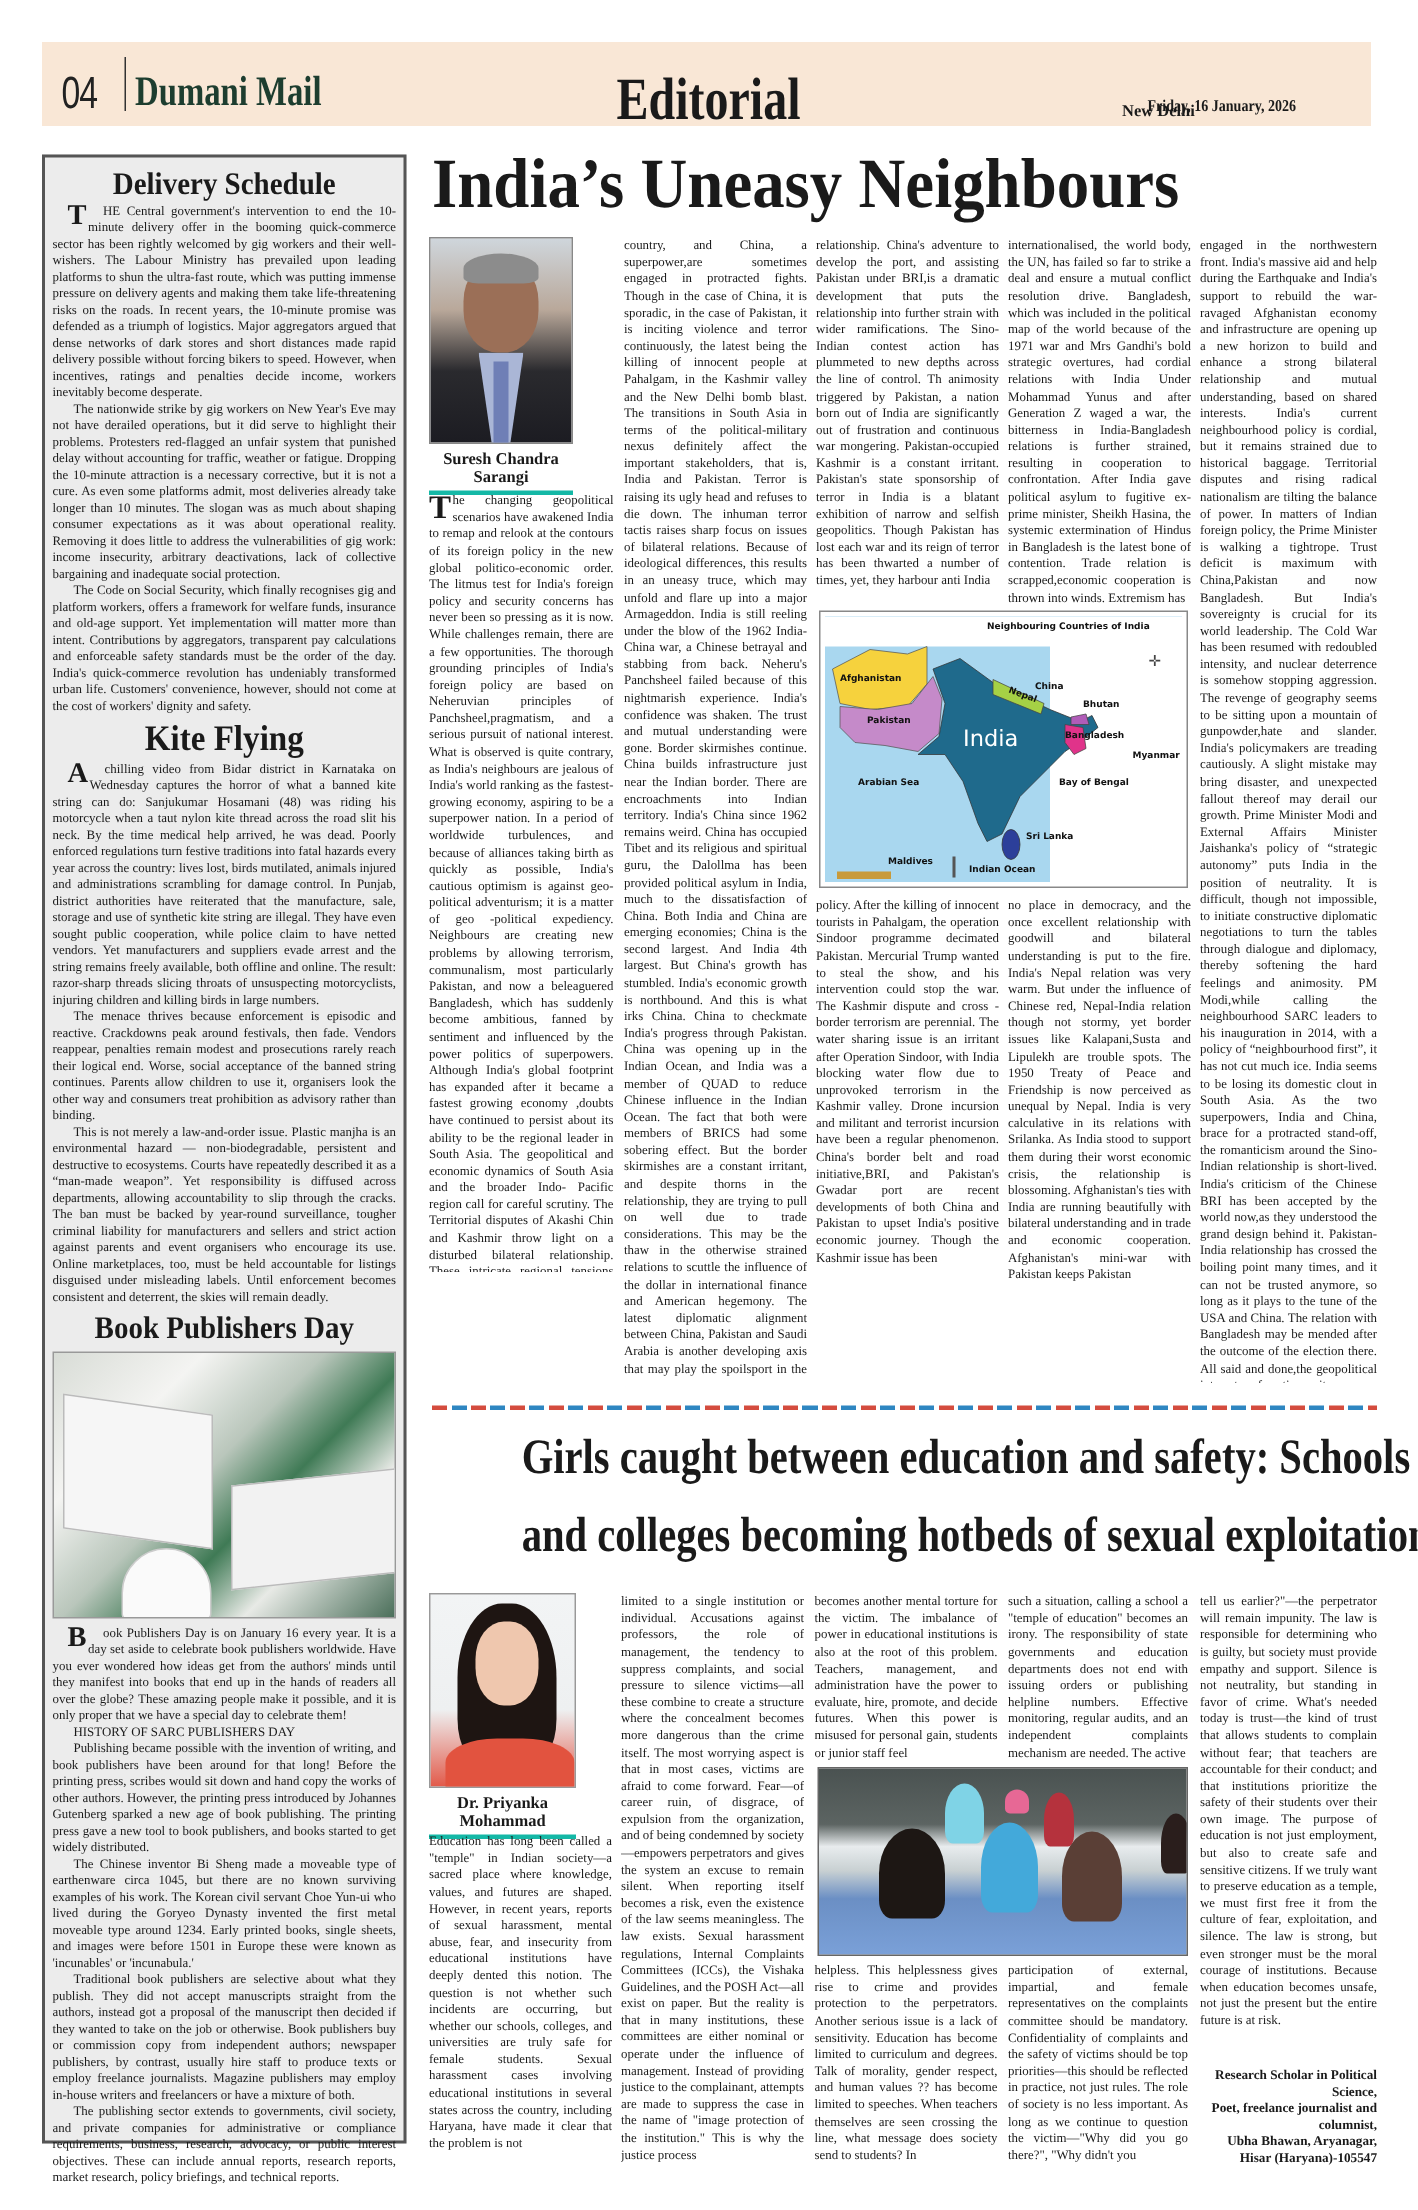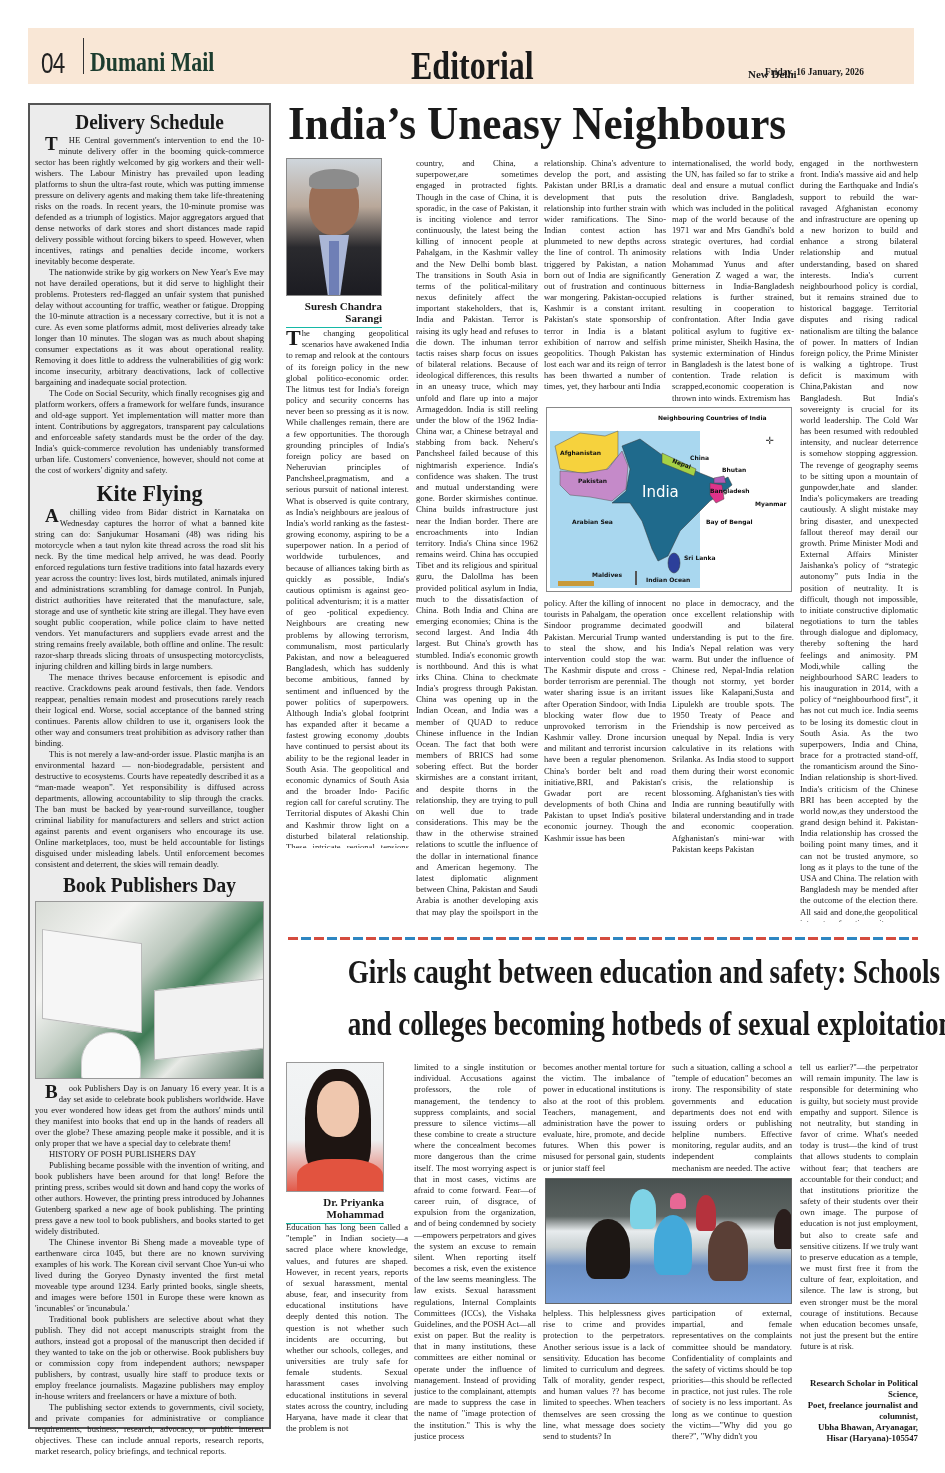--- a/index.html
+++ b/index.html
@@ -21,21 +21,21 @@
   .left-photo .stack2 { position: absolute; left: 118px; top: 82px; width: 120px; height: 70px; background: #f2f2f2; transform: skewY(-6deg); border: 1px solid #bbb; }
   .left-photo .glove { position: absolute; left: 45px; top: 130px; width: 60px; height: 48px; background: #fafafa; border-radius: 30px 30px 4px 4px; border: 1px solid #ccc; }
 
   .headline1 { position: absolute; left: 288px; top: 98px; width: 630px; font-size: 47px; font-weight: bold; transform: scaleX(0.92); transform-origin: left; white-space: nowrap; line-height: 1.1; }
 
   .author1-photo { position: absolute; left: 286px; top: 158px; width: 96px; height: 138px; border: 1px solid #888; background: linear-gradient(180deg,#cfd6dc 0%,#b9a89a 35%,#2a2a2e 65%,#1c1c22 100%); overflow: hidden; }
   .author1-photo .face { position: absolute; left: 22px; top: 14px; width: 50px; height: 62px; background: #9b6f57; border-radius: 45%; }
   .author1-photo .hair { position: absolute; left: 22px; top: 10px; width: 50px; height: 20px; background: #8c8c8c; border-radius: 50% 50% 20% 20%; }
   .author1-photo .tie { position: absolute; left: 42px; top: 82px; width: 10px; height: 56px; background: #6f7fb6; }
   .author1-photo .shirt { position: absolute; left: 32px; top: 76px; width: 30px; height: 62px; background: #aab6d6; clip-path: polygon(0 0,100% 0,70% 100%,30% 100%); }
-  .byline { position: absolute; font-size: 11px; font-weight: bold; border-bottom: 1px solid #14b8a6; padding-bottom: 3px; text-align: right; }
+  .byline { position: absolute; font-size: 11px; font-weight: bold; border-bottom: 3px solid #14b8a6; padding-bottom: 3px; text-align: center; }
 
   .col { position: absolute; font-size: 8.6px; line-height: 1.3; text-align: justify; }
   .col .dropcap { font-size: 22px; }
 
   .map { position: absolute; left: 546px; top: 407px; width: 246px; height: 185px; border: 1px solid #888; background: #fff; padding: 3px; }
   .map-inner { position: relative; width: 100%; height: 100%; background: #a9d7ef; overflow: hidden; }
   .map-title { position: absolute; left: 108px; top: 3px; font-family: "DejaVu Sans", sans-serif; font-size: 6px; font-weight: bold; color: #111; z-index: 3; }
   .m-label { position: absolute; font-family: "DejaVu Sans", sans-serif; font-size: 6px; font-weight: bold; color: #111; z-index: 3; white-space: nowrap; }
   .m-india { position: absolute; font-family: "DejaVu Sans", sans-serif; font-size: 15px; color: #fff; z-index: 3; text-align: center; }
   .compass { position: absolute; right: 14px; top: 24px; font-size: 10px; color: #444; z-index: 3; }
@@ -76,21 +76,21 @@
   <p>The menace thrives because enforcement is episodic and reactive. Crackdowns peak around festivals, then fade. Vendors reappear, penalties remain modest and prosecutions rarely reach their logical end. Worse, social acceptance of the banned string continues. Parents allow children to use it, organisers look the other way and consumers treat prohibition as advisory rather than binding.</p>
   <p>This is not merely a law-and-order issue. Plastic manjha is an environmental hazard — non-biodegradable, persistent and destructive to ecosystems. Courts have repeatedly described it as a “man-made weapon”. Yet responsibility is diffused across departments, allowing accountability to slip through the cracks. The ban must be backed by year-round surveillance, tougher criminal liability for manufacturers and sellers and strict action against parents and event organisers who encourage its use. Online marketplaces, too, must be held accountable for listings disguised under misleading labels. Until enforcement becomes consistent and deterrent, the skies will remain deadly.</p>
 
   <h2 style="font-size:21px;margin-top:4px">Book Publishers Day</h2>
   <div class="left-photo">
     <div class="stack1"></div>
       <div class="stack2"></div>
       <div class="glove"></div>
   </div>
   <p style="text-indent:10px"><span class="dropcap">B</span><span>ook Publishers Day is on January 16 every year. It is a day set aside to celebrate book publishers worldwide. Have you ever wondered how ideas get from the authors' minds until they manifest into books that end up in the hands of readers all over the globe? These amazing people make it possible, and it is only proper that we have a special day to celebrate them!</span></p>
-  <p>HISTORY OF POSH PUBLISHERS DAY</p>
+  <p>HISTORY OF SARC PUBLISHERS DAY</p>
   <p>Publishing became possible with the invention of writing, and book publishers have been around for that long! Before the printing press, scribes would sit down and hand copy the works of other authors. However, the printing press introduced by Johannes Gutenberg sparked a new age of book publishing. The printing press gave a new tool to book publishers, and books started to get widely distributed.</p>
   <p>The Chinese inventor Bi Sheng made a moveable type of earthenware circa 1045, but there are no known surviving examples of his work. The Korean civil servant Choe Yun-ui who lived during the Goryeo Dynasty invented the first metal moveable type around 1234. Early printed books, single sheets, and images were before 1501 in Europe these were known as 'incunables' or 'incunabula.'</p>
   <p>Traditional book publishers are selective about what they publish. They did not accept manuscripts straight from the authors, instead got a proposal of the manuscript then decided if they wanted to take on the job or otherwise. Book publishers buy or commission copy from independent authors; newspaper publishers, by contrast, usually hire staff to produce texts or employ freelance journalists. Magazine publishers may employ in-house writers and freelancers or have a mixture of both.</p>
   <p>The publishing sector extends to governments, civil society, and private companies for administrative or compliance requirements, business, research, advocacy, or public interest objectives. These can include annual reports, research reports, market research, policy briefings, and technical reports.</p>
 </div>
 
 <div class="headline1">India’s Uneasy Neighbours</div>
 
 <div class="author1-photo">
   <div class="face"></div>

